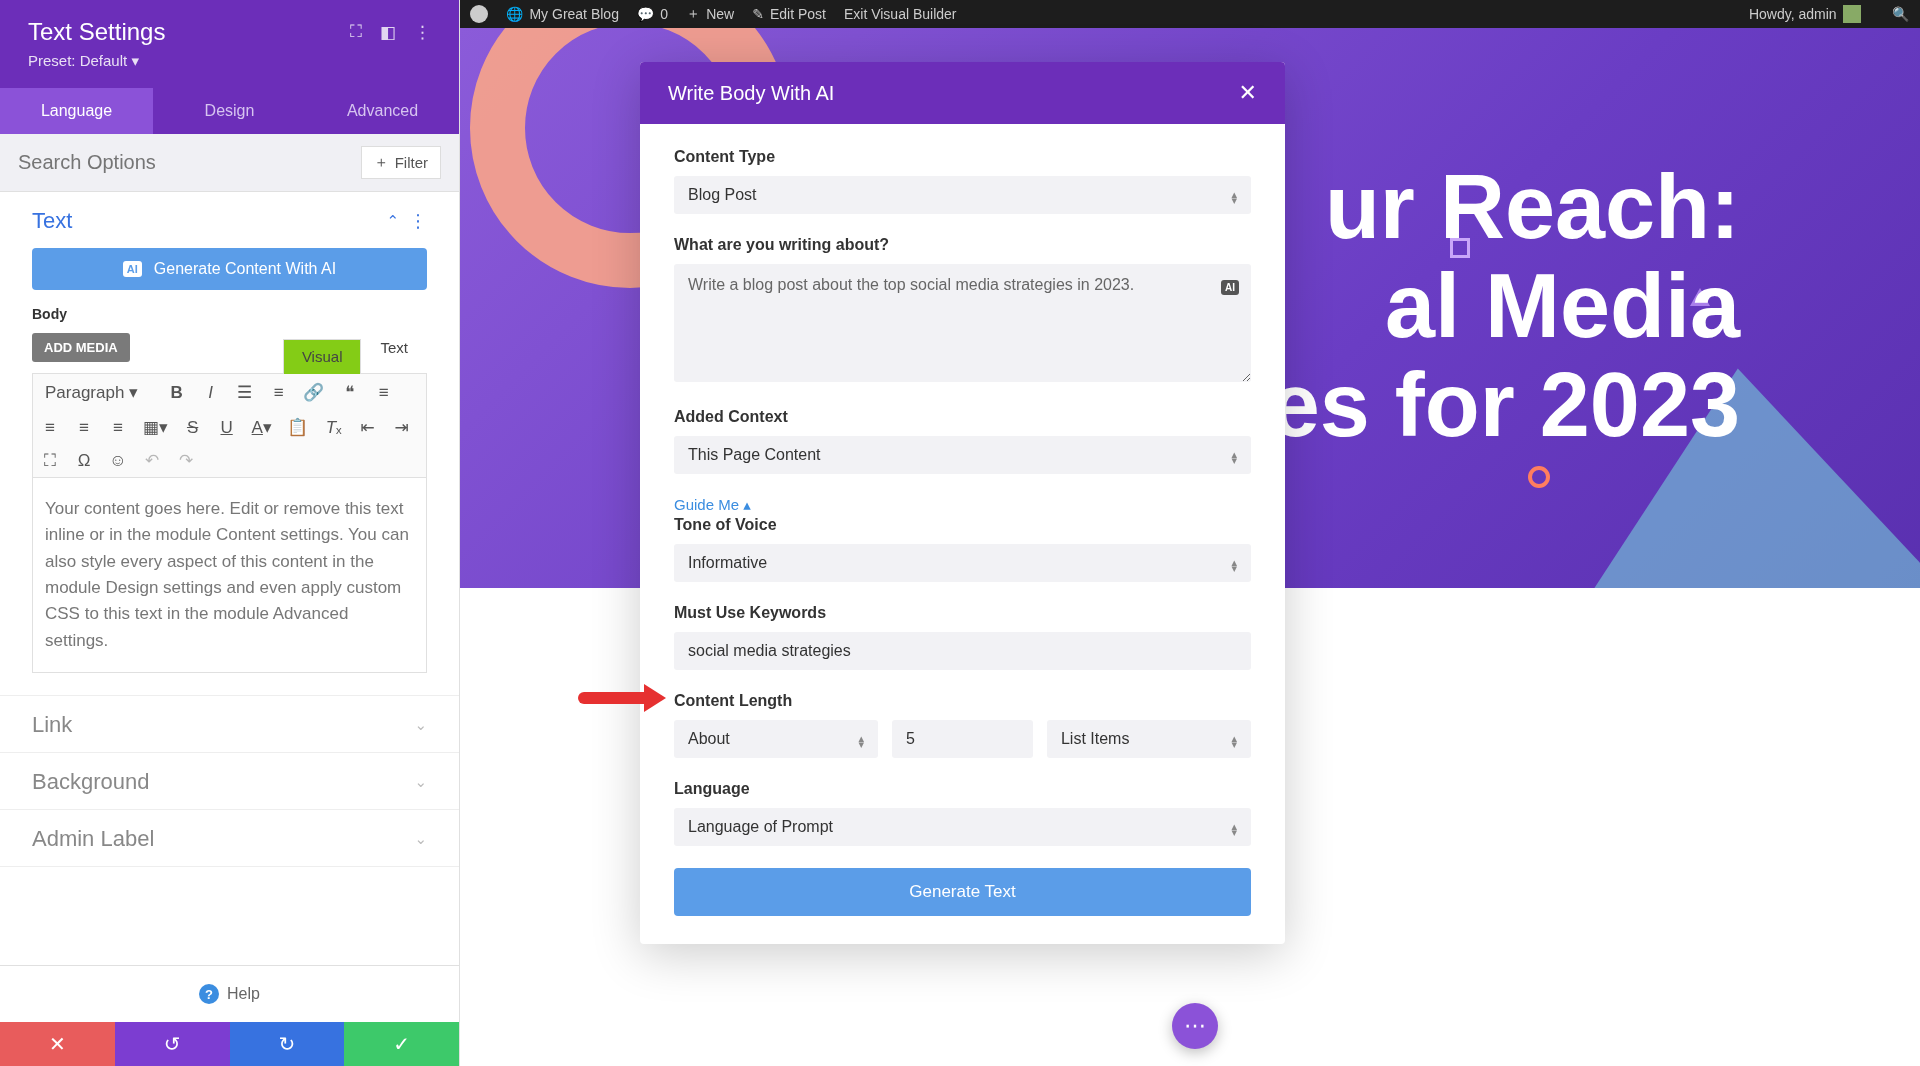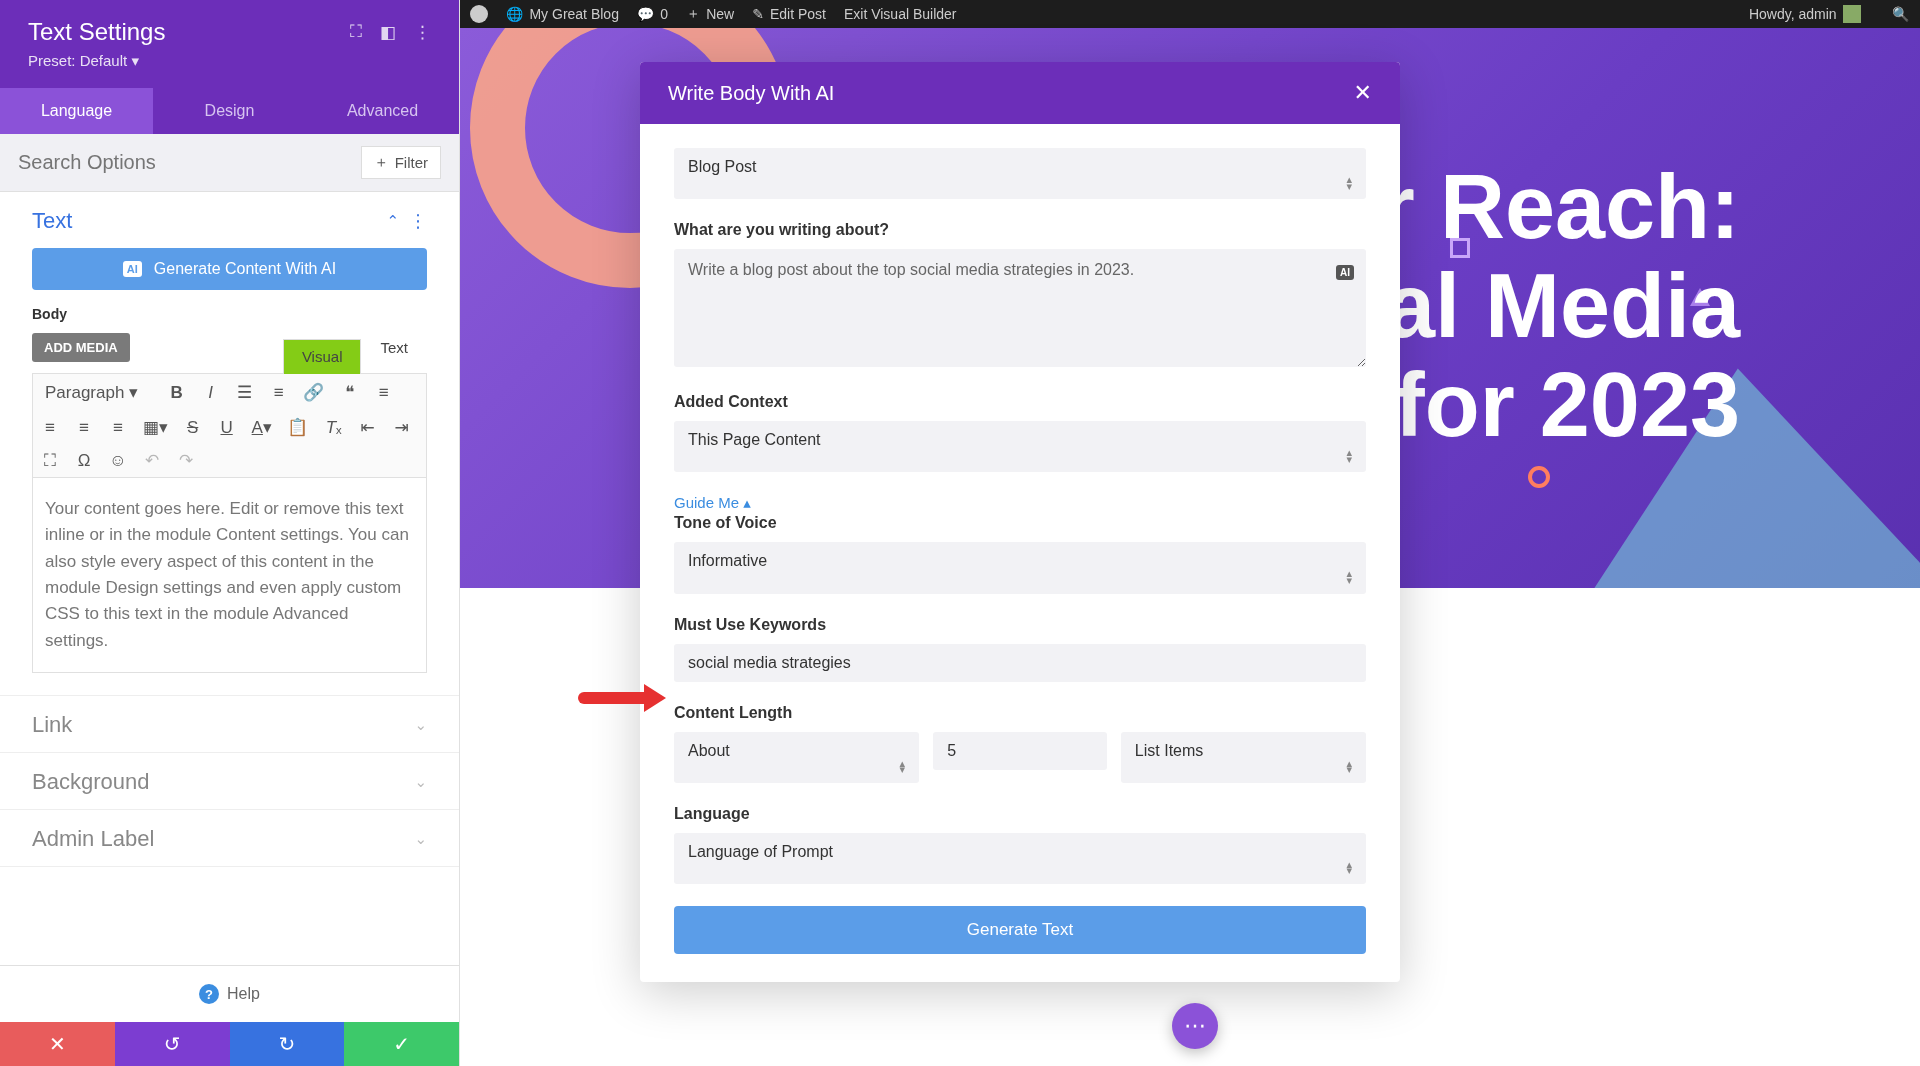--- a/index.html
+++ b/index.html
@@ -60,26 +60,26 @@
 .panel-footer-help { border-top: 1px solid #e0e0e0; display: flex; justify-content: center; align-items: center; padding: 18px; gap: 8px; color: #666; font-size: 16px; }
 .help-ic { width: 20px; height: 20px; border-radius: 50%; background: #3b8de0; color: #fff; display: flex; align-items: center; justify-content: center; font-size: 13px; font-weight: bold; }
 .panel-actions { display: flex; height: 44px; }
 .panel-actions div { flex: 1; display: flex; align-items: center; justify-content: center; color: #fff; font-size: 20px; cursor: pointer; }
 .act-close { background: #e85c5c; }
 .act-undo { background: #7c3dd1; }
 .act-redo { background: #3772e0; }
 .act-save { background: #3dc96a; }
 
 
-.modal { position: absolute; left: 640px; top: 62px; width: 760px; background: #fff; border-radius: 4px; box-shadow: 0 10px 50px rgba(0,0,0,0.2); }
+.modal { position: absolute; left: 640px; top: 62px; width: 645px; background: #fff; border-radius: 4px; box-shadow: 0 10px 50px rgba(0,0,0,0.2); }
 .modal-header { background: #6c2eb9; color: #fff; padding: 18px 28px; display: flex; align-items: center; border-radius: 4px 4px 0 0; font-size: 20px; font-weight: 500; }
 .modal-close { margin-left: auto; font-size: 22px; cursor: pointer; }
 .modal-body { padding: 24px 34px 28px; }
 .field-label { font-size: 16px; font-weight: 600; color: #333; margin-bottom: 10px; }
-.field-select { background: #f2f2f5; padding: 10px 14px; border-radius: 3px; font-size: 16px; color: #333; display: flex; align-items: flex-start; cursor: pointer; flex-direction: column; }
+.field-select { background: #f2f2f5; padding: 10px 14px; border-radius: 3px; font-size: 16px; color: #333; display: flex; align-items: flex-end; cursor: pointer; }
 .field-select .sel-arrow { margin-left: auto; color: #888; font-size: 11px; line-height: 0.6; }
 .field-input { background: #f2f2f5; padding: 10px 14px; border-radius: 3px; font-size: 16px; color: #333; border: none; width: 100%; outline: none; }
 .field-textarea { background: #f2f2f5; padding: 12px 14px; border-radius: 3px; font-size: 16px; color: #666; width: 100%; height: 118px; resize: vertical; border: none; outline: none; position: relative; }
 .field-group { margin-bottom: 22px; }
 .guide-me { color: #3b8de0; font-size: 15px; font-weight: 500; cursor: pointer; margin-bottom: 0; display: inline-block; }
 .length-row { display: flex; gap: 14px; }
 .length-row > div { flex: 1; }
 .length-row > div.narrow { flex: 0.8; }
 .generate-btn { background: #5b9de8; color: #fff; padding: 14px; border-radius: 4px; text-align: center; font-size: 17px; cursor: pointer; margin-top: 10px; }
 
@@ -237,20 +237,21 @@
   </div>
 </div>
 
 <div class="modal">
   <div class="modal-header">
     <span>Write Body With AI</span>
     <span class="modal-close">✕</span>
   </div>
   <div class="modal-body">
     <div class="field-group">
+      <div class="field-label">Content Type</div>
       <div class="field-select">
         <span>Blog Post</span>
           <span class="sel-arrow">▴<br>▾</span>
       </div>
     </div>
     <div class="field-group" style="position:relative;">
       <div class="field-label">What are you writing about?</div>
       <textarea class="field-textarea" style="">Write a blog post about the top social media strategies in 2023.</textarea>
       <span style="position:absolute; right:12px; top:44px; background:#555; color:#fff; font-size:10px; font-weight:bold; padding:2px 4px; border-radius:3px;">AI</span>
     </div>

